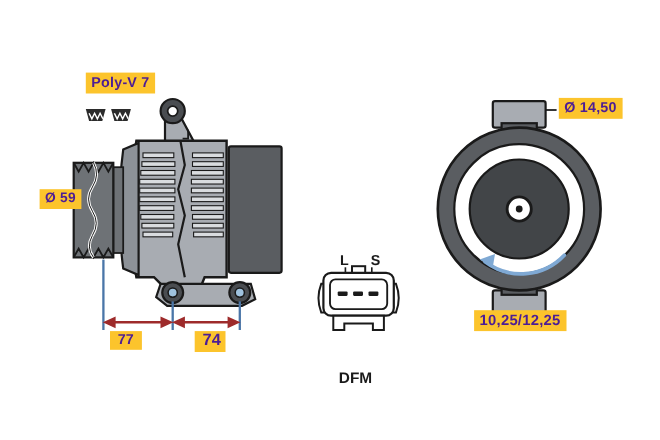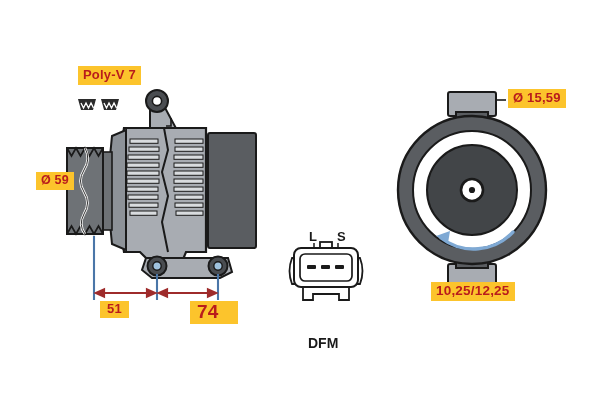--- a/index.html
+++ b/index.html
@@ -6,34 +6,34 @@
   body{width:600px;height:400px;overflow:hidden;
        font-family:"Liberation Sans",sans-serif;}
   #stage{position:relative;width:600px;height:400px;background:#fff;}
 
   
   .lbl{
     position:absolute;
     font-weight:bold;
     font-size:12.5px;
     letter-spacing:.2px;
-    color:#b91c1c;
+    color:#4c1d95;
     padding:2px 5px 3px 5px;
     white-space:nowrap;
     line-height:1.05;
     box-sizing:border-box;
   }
   .lbl.yellow{background:#fcc42c;}
   .lbl.blue{background:#b8d7ef;}
 
   .lbl-polyv{left:78px;  top:66px;  font-size:13px;}
   .lbl-d59{  left:36px;  top:172px; font-size:12.5px;}
   .lbl-term{ left:171px; top:97px;  font-size:13.5px;}
   .lbl-51{   left:100px; top:301px; font-size:13px; padding:1px 7px 2px 7px;}
-  .lbl-74{   left:190px; top:301px; font-size:19px; padding:1px 19px 2px 7px;}
+  .lbl-74{   left:177px; top:301px; font-size:15px; padding:1px 4px 2px 7px;}
   .lbl-d1025{left:508px; top:89px;  font-size:13px;}
   .lbl-bolt{ left:431px; top:282px; font-size:13.5px; padding:2px 5px 3px 5px;}
 
   
   .ptxt{position:absolute;font-weight:bold;color:#1a1a1a;white-space:nowrap;}
   .t-L  {left:309px;top:229px;font-size:13px;}
   .t-S  {left:337px;top:229px;font-size:13px;}
   .t-DFM{left:308px;top:303px;font-size:14px;margin-top:32px;}
 
   
@@ -192,25 +192,25 @@
 
       <line x1="496" y1="100" x2="506" y2="100" stroke="#1a1a1a" stroke-width="1.6"></line>
     </g>
   </svg>
 
   <div class="lbl yellow lbl-polyv">Poly-V 7</div>
 
   <div class="lbl yellow lbl-d59">Ø 59</div>
 
 
-  <div class="lbl yellow lbl-51">51</div>
+  <div class="lbl yellow lbl-51">77</div>
 
   <div class="lbl yellow lbl-74">74</div>
 
-  <div class="lbl yellow lbl-d1025">Ø 15,59</div>
+  <div class="lbl yellow lbl-d1025">Ø 14,50</div>
 
   <div class="lbl yellow lbl-bolt">10,25/12,25</div>
 
   <div class="ptxt t-L">L</div>
   <div class="ptxt t-S">S</div>
   <div class="ptxt t-DFM">DFM</div>
 
 </div>
 
 </body></html>

